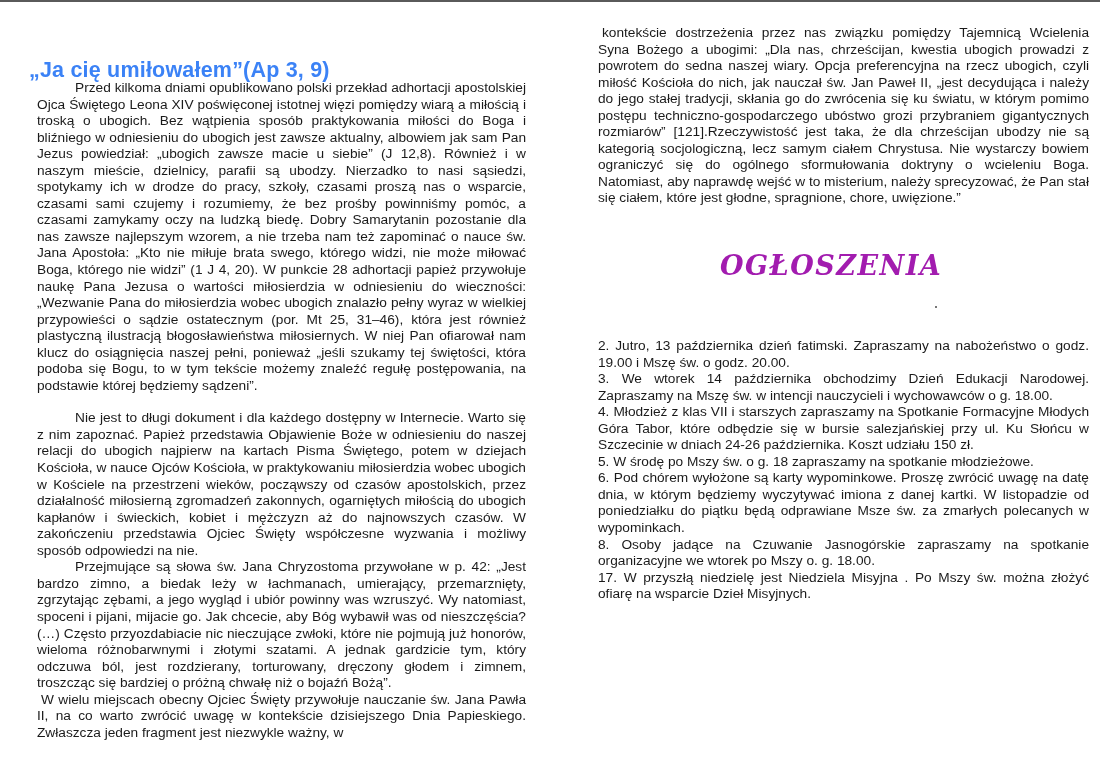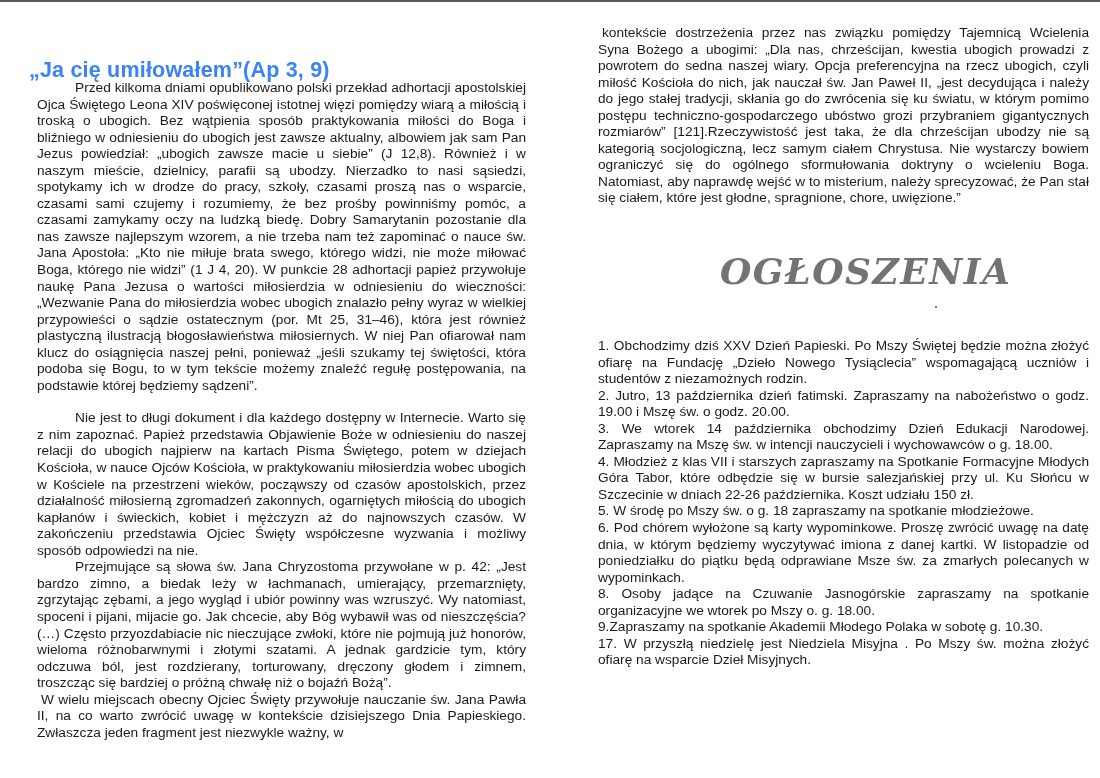--- a/index.html
+++ b/index.html
@@ -23,21 +23,21 @@
   .left-body { position:absolute; top:72px; left:0; width:100%; }
   .left-body p { margin:0; }
   .indent { text-indent:38px; }
   .indent-small { text-indent:4px; }
   .gap { height:16px; }
   .right-top { position:absolute; top:17px; left:0; width:100%; }
   .right-top p { margin:0; text-indent:4px; }
   .ogl {
     position:absolute; top:250px; left:130px;
     font-family:"DejaVu Serif", serif; font-style:italic; font-weight:bold;
-    font-size:36px; letter-spacing:1.5px; color:#737373;
+    font-size:27px; letter-spacing:1.5px; color:#a21caf;
   }
   .ann { position:absolute; top:330px; left:0; width:100%; }
   .ann p { margin:0; }
   .dot { position:absolute; left:935px; top:306px; width:2px; height:2px; background:#777; }
 </style>
 </head>
 <body>
 
 <div class="topline"></div>
 
@@ -51,25 +51,23 @@
     <p class="indent-small">W wielu miejscach obecny Ojciec Święty przywołuje nauczanie św. Jana Pawła II, na co warto zwrócić uwagę w kontekście dzisiejszego Dnia Papieskiego. Zwłaszcza jeden fragment jest niezwykle ważny, w</p>
   </div>
 </div>
 
 <div class="col col-right">
   <div class="right-top body-text">
     <p>kontekście dostrzeżenia przez nas związku pomiędzy Tajemnicą Wcielenia Syna Bożego a ubogimi: „Dla nas, chrześcijan, kwestia ubogich prowadzi z powrotem do sedna naszej wiary. Opcja preferencyjna na rzecz ubogich, czyli miłość Kościoła do nich, jak nauczał św. Jan Paweł II, „jest decydująca i należy do jego stałej tradycji, skłania go do zwrócenia się ku światu, w którym pomimo postępu techniczno-gospodarczego ubóstwo grozi przybraniem gigantycznych rozmiarów” [121].Rzeczywistość jest taka, że dla chrześcijan ubodzy nie są kategorią socjologiczną, lecz samym ciałem Chrystusa. Nie wystarczy bowiem ograniczyć się do ogólnego sformułowania doktryny o wcieleniu Boga. Natomiast, aby naprawdę wejść w to misterium, należy sprecyzować, że Pan stał się ciałem, które jest głodne, spragnione, chore, uwięzione.”</p>
   </div>
   <div class="ogl">OGŁOSZENIA</div>
   <div class="ann body-text">
-    <p>1. Obchodzimy dziś  XXV Dzień Papieski. Po Mszy Świętej będzie można złożyć ofiarę na Fundację  „Dzieło Nowego Tysiąclecia” wspomagającą uczniów i studentów z niezamożnych rodzin.</p>
     <p>2. Jutro, 13 października dzień fatimski. Zapraszamy na nabożeństwo o godz. 19.00 i Mszę św. o godz. 20.00.</p>
     <p>3. We wtorek 14 października obchodzimy Dzień Edukacji Narodowej. Zapraszamy na Mszę św. w intencji nauczycieli i wychowawców o g. 18.00.</p>
-    <p>4. Młodzież z klas VII i starszych zapraszamy na Spotkanie Formacyjne Młodych Góra Tabor, które odbędzie się w bursie salezjańskiej przy ul. Ku Słońcu w Szczecinie w dniach 22-26 października. Koszt udziału 150 zł.</p>
+    <p>4. Młodzież z klas VII i starszych zapraszamy na Spotkanie Formacyjne Młodych Góra Tabor, które odbędzie się w bursie salezjańskiej przy ul. Ku Słońcu w Szczecinie w dniach 24-26 października. Koszt udziału 150 zł.</p>
     <p>5. W środę po Mszy św. o g. 18 zapraszamy na spotkanie  młodzieżowe.</p>
     <p>6. Pod chórem wyłożone są karty wypominkowe. Proszę zwrócić uwagę na datę dnia, w którym będziemy wyczytywać imiona z danej kartki. W listopadzie od poniedziałku do piątku będą  odprawiane Msze św. za zmarłych polecanych w wypominkach.</p>
     <p>8. Osoby jadące na Czuwanie Jasnogórskie zapraszamy na spotkanie organizacyjne we wtorek po Mszy o. g. 18.00.</p>
-    <p>9.Zapraszamy na spotkanie Akademii Młodego Polaka w sobotę  g. 10.30.</p>
     <p>17.  W przyszłą niedzielę jest Niedziela Misyjna . Po Mszy św. można złożyć ofiarę na wsparcie Dzieł Misyjnych.</p>
   </div>
 </div>
 
 <div class="dot"></div>
 
 </body></html>

